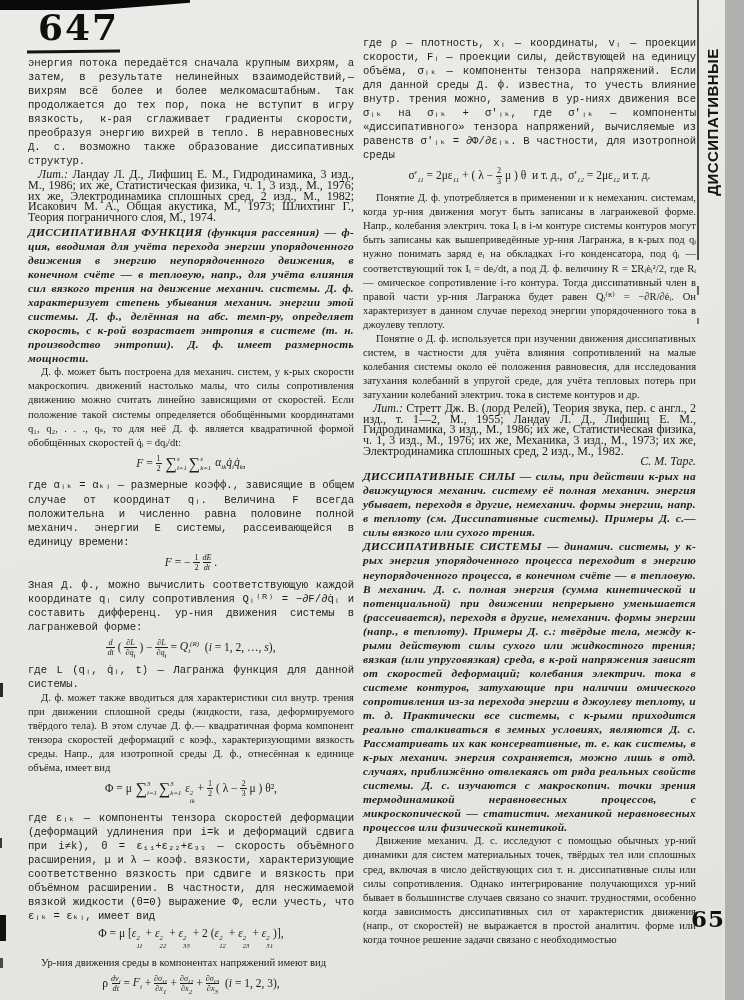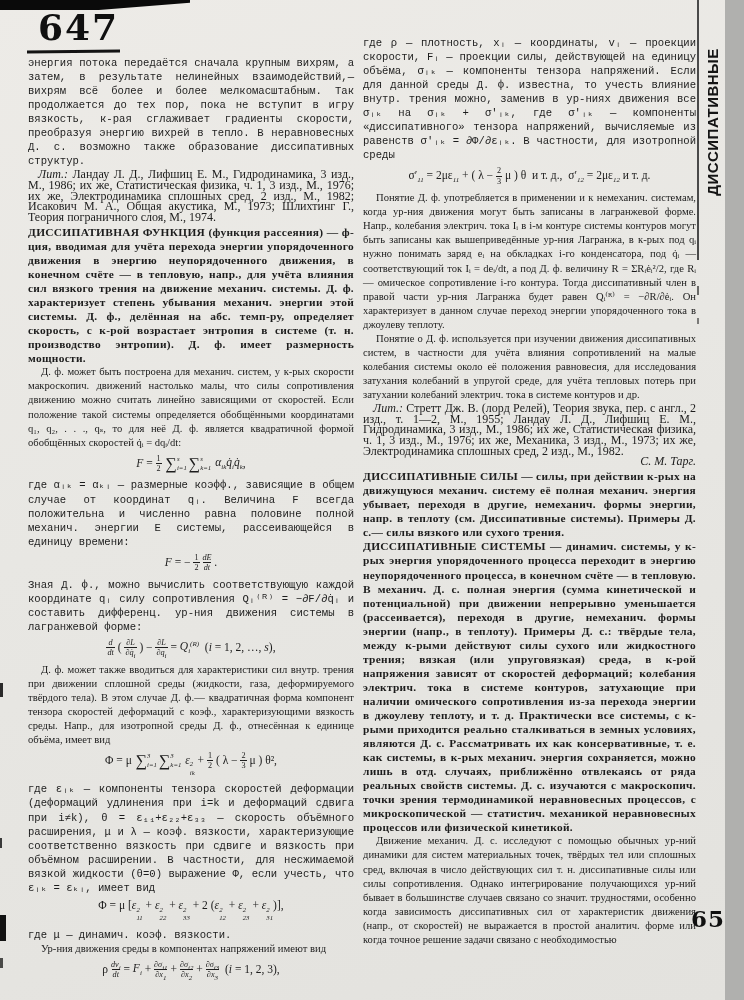--- a/index.html
+++ b/index.html
@@ -10,21 +10,21 @@
   }
   .col { position:absolute; text-align:justify; font-size:10.6px; line-height:14.05px; }
   .col-left  { left:28px;  width:326px; top:56px; }
   .col-right { left:363px; width:333px; top:36px; }
   .blk { text-indent:13px; }
   .blk.noind { text-indent:0;font-family:Liberation Mono, monospace; }
   .blk.lit { font-size:12px; line-height:10.7px; text-indent:10px; margin:1px 0 2px; }
   .litlabel { font-style:italic; }
   .sig { text-align:right; font-style:italic; text-indent:0; }
   .blk.term { text-indent:0; }
-  .term { font-weight:bold; font-size:11.4px; letter-spacing:0.3px; }
+  .term { font-weight:bold; font-size:11.4px; letter-spacing:0.3px;font-style:italic; }
   .blk.formula { text-align:center; text-indent:0; margin:4px 0 5px; font-size:11.5px; line-height:1.1; }
   .blk.formula i { font-family:"Liberation Serif","DejaVu Serif",serif; }
   .fr { display:inline-flex; flex-direction:column; align-items:center; vertical-align:middle; font-size:8.2px; line-height:1.15; text-indent:0; }
   .fr > span:last-child { border-top:1px solid #1c1c1c; padding:0 1px; }
   .sum { font-size:16px; display:inline-flex; align-items:center; vertical-align:middle; font-style:normal; margin:0 1px; }
   .ss { display:inline-flex; flex-direction:column; align-items:flex-start; vertical-align:-3px; font-size:6.8px; line-height:1.25; font-style:italic; }
   sub, sup { font-size:7px; line-height:0; font-style:italic; }
   .topbar { position:absolute; left:0; top:0; width:190px; height:10px; background:#0a0a0a;
             clip-path:polygon(0 0,100% 0,100% 28%,52% 100%,0 100%); }
   .pagenum-top { position:absolute; left:38px; top:6px; font-family:"DejaVu Serif",serif;
@@ -79,20 +79,21 @@
       <div class="blk formula"><span class="fr">
           <span><i>d</i></span>
           <span><i>dt</i></span>
         </span> ( <span class="fr">
           <span><i>∂L</i></span>
           <span><i>∂q̇<sub>i</sub></i></span>
         </span> ) − <span class="fr">
           <span><i>∂L</i></span>
           <span><i>∂q<sub>i</sub></i></span>
         </span> = <i>Q<sub>i</sub></i><sup>(R)</sup>&nbsp;&nbsp;(<i>i</i> = 1, 2, …, <i>s</i>),</div>
+      <div class="blk text noind"><span>где L (qᵢ, q̇ᵢ, t) — Лагранжа функция для данной системы.</span></div>
       <div class="blk text"><span>Д. ф. может также вводиться для характеристики сил внутр. трения при движении сплошной среды (жидкости, газа, деформируемого твёрдого тела). В этом случае Д. ф.— квадратичная форма компонент тензора скоростей деформаций с коэф., характеризующими вязкость среды. Напр., для изотропной среды Д. ф., отнесённая к единице объёма, имеет вид</span></div>
       <div class="blk formula">Φ = μ <span class="sum">∑<span class="ss">
             <span>3</span>
             <span>i=1</span>
           </span></span><span class="sum">∑<span class="ss">
             <span>3</span>
             <span>k=1</span>
           </span></span> <i>ε</i><span class="ss">
           <span>2</span>
           <span>ik</span>
@@ -116,21 +117,20 @@
         </span> + 2 (<i>ε</i><span class="ss">
           <span>2</span>
           <span>12</span>
         </span> + <i>ε</i><span class="ss">
           <span>2</span>
           <span>23</span>
         </span> + <i>ε</i><span class="ss">
           <span>2</span>
           <span>31</span>
         </span>)],</div>
-      <div class="blk text noind"><span>где μ — динамич. коэф. вязкости.</span></div>
       <div class="blk text"><span>Ур-ния движения среды в компонентах напряжений имеют вид</span></div>
       <div class="blk formula">ρ <span class="fr">
           <span><i>dv<sub>i</sub></i></span>
           <span><i>dt</i></span>
         </span> = <i>F<sub>i</sub></i> + <span class="fr">
           <span><i>∂σ<sub>i1</sub></i></span>
           <span><i>∂x<sub>1</sub></i></span>
         </span> + <span class="fr">
           <span><i>∂σ<sub>i2</sub></i></span>
           <span><i>∂x<sub>2</sub></i></span>

